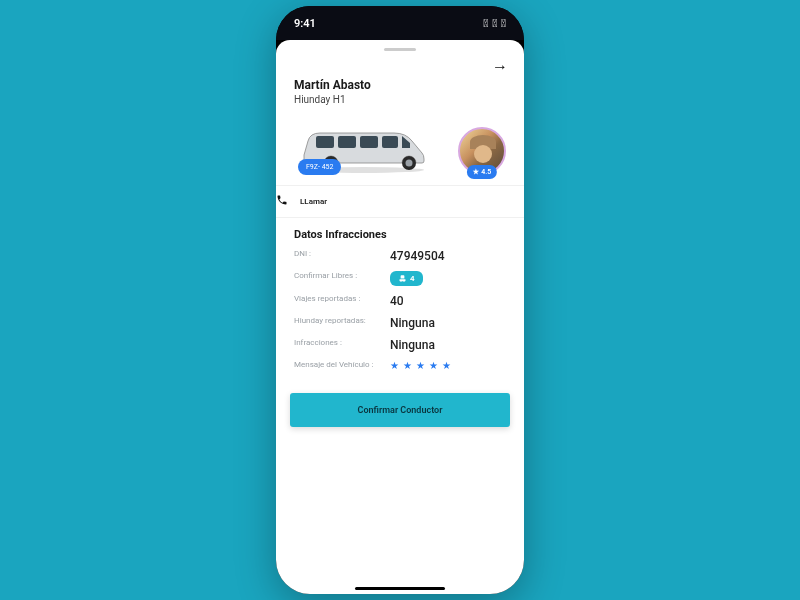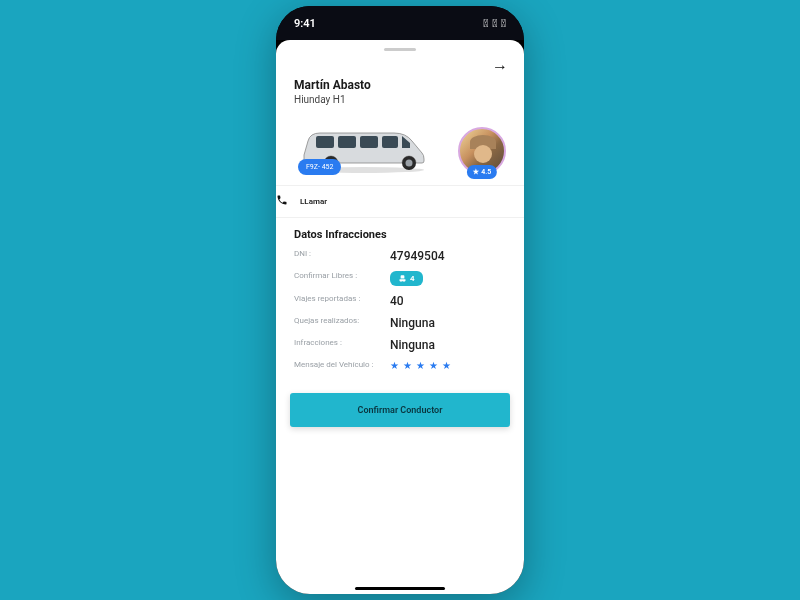--- a/index.html
+++ b/index.html
@@ -116,21 +116,21 @@
           <span>4</span>
         </span>
       </div>
 
       <div class="detail-row">
         <span class="detail-label">Viajes reportadas :</span>
         <span class="detail-value">40</span>
       </div>
 
       <div class="detail-row">
-        <span class="detail-label">Quejas realizados:</span>
+        <span class="detail-label">Hiunday reportadas:</span>
         <span class="detail-value">Ninguna</span>
       </div>
 
       <div class="detail-row">
         <span class="detail-label">Infracciones :</span>
         <span class="detail-value">Ninguna</span>
       </div>
 
       <div class="detail-row">
         <span class="detail-label">Mensaje del Vehículo :</span>

